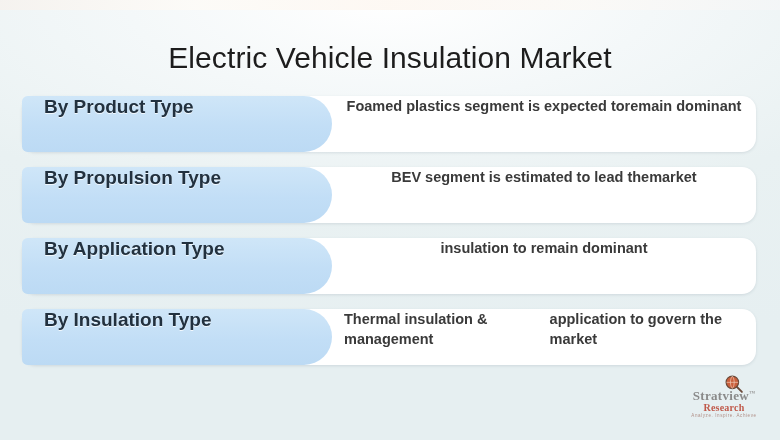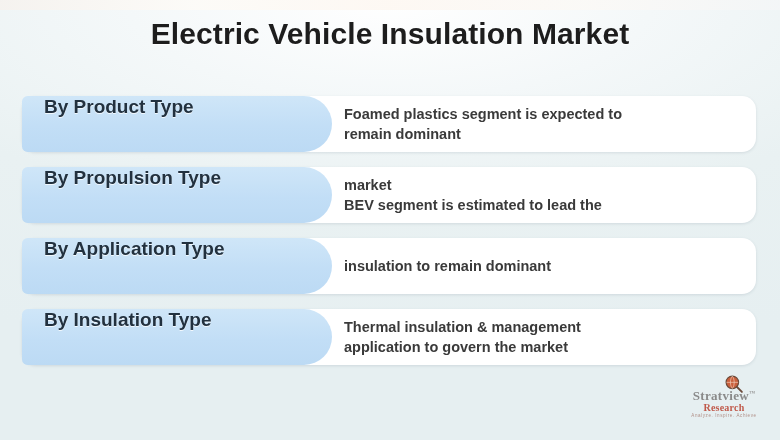--- a/index.html
+++ b/index.html
@@ -19,23 +19,24 @@
     background:linear-gradient(90deg,#f6f2ee 0%,#fdfbf7 25%,#fdf7f1 50%,#fbf9f6 75%,#f4f6f7 100%);
     opacity:.85;
   }
   
   .title-block{
     position:absolute;left:0;top:16px;width:780px;text-align:center;
     line-height:1.18;
   }
   .title-line{
     display:block;
-    font-size:30px;font-weight:bold;color:#1d1d1d;
+    font-size:30px;font-weight:normal;color:#1d1d1d;
     letter-spacing:.1px;
     text-shadow:0 1px 0 rgba(255,255,255,.9);
+    margin-top:24px;
   }
   
   .row{
     position:absolute;left:22px;width:734px;height:56px;
   }
   .card{
     position:absolute;left:0;top:0;width:734px;height:56px;
     background:#ffffff;border-radius:14px;
     box-shadow:0 1px 3px rgba(80,100,120,.16);
   }
@@ -47,21 +48,21 @@
     display:flex;
   }
   .pill-label{
     padding-left:22px;
     font-size:19px;font-weight:bold;color:#22313f;
     text-shadow:0 1px 0 rgba(255,255,255,.75);
     white-space:nowrap;
   }
   .desc{
     position:absolute;left:322px;top:0;width:400px;height:56px;
-    display:flex;flex-direction:column;justify-content:center;
+    display:flex;flex-direction:row;justify-content:center;
     font-size:14.5px;font-weight:bold;color:#3a3a3a;line-height:1.38;
   }
   .desc span{display:block;}
   
   .logo{
     position:absolute;right:12px;bottom:16px;width:88px;height:48px;
     text-align:center;
   }
   .logo-mark{
     position:absolute;left:44px;top:-2px;width:20px;height:20px;
@@ -101,22 +102,22 @@
       <span>remain dominant</span>
     </div>
   </div>
 
   <div class="row" style="top:167px">
     <div class="card"></div>
     <div class="pill">
       <span class="pill-label">By Propulsion Type</span>
     </div>
     <div class="desc">
+      <span>BEV segment is estimated to lead the</span>
       <span>market</span>
-      <span>BEV segment is estimated to lead the</span>
     </div>
   </div>
 
   <div class="row" style="top:238px">
     <div class="card"></div>
     <div class="pill">
       <span class="pill-label">By Application Type</span>
     </div>
     <div class="desc">
       <span>insulation to remain dominant</span>

